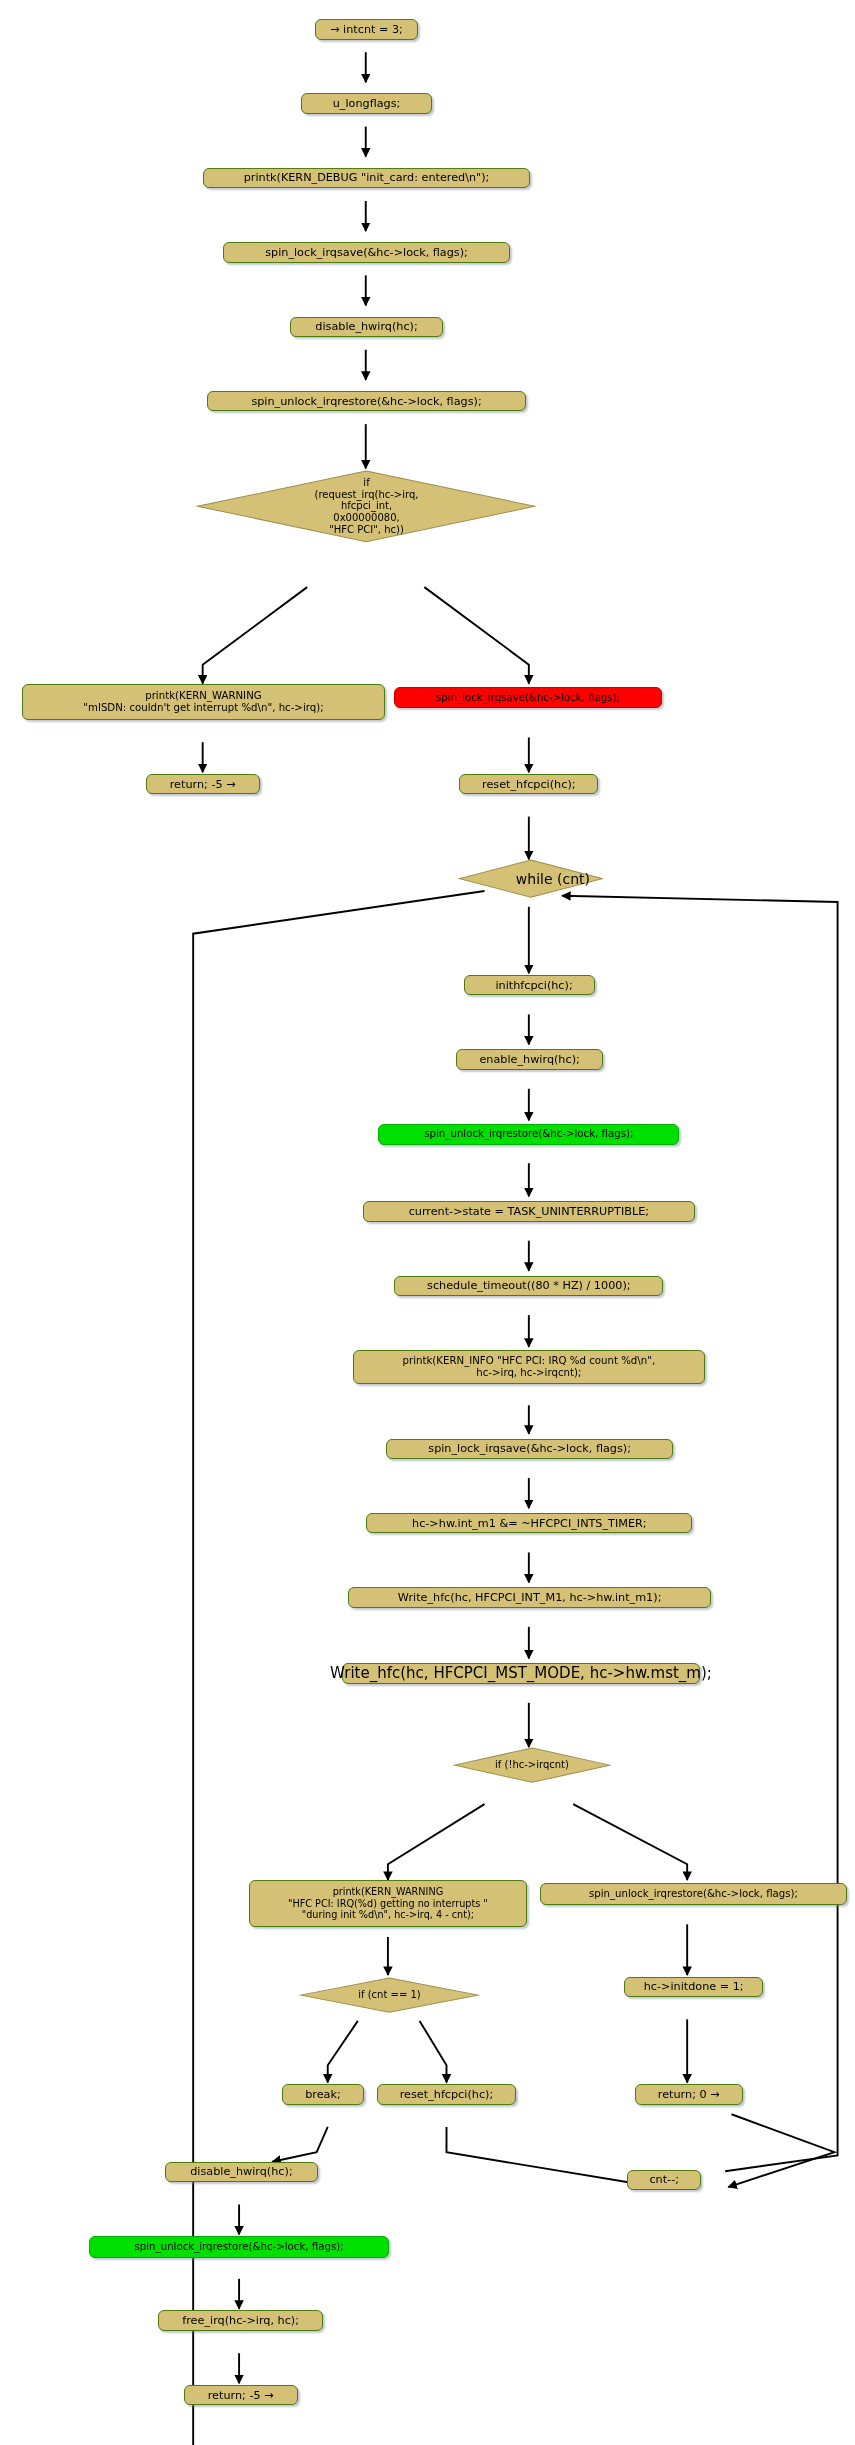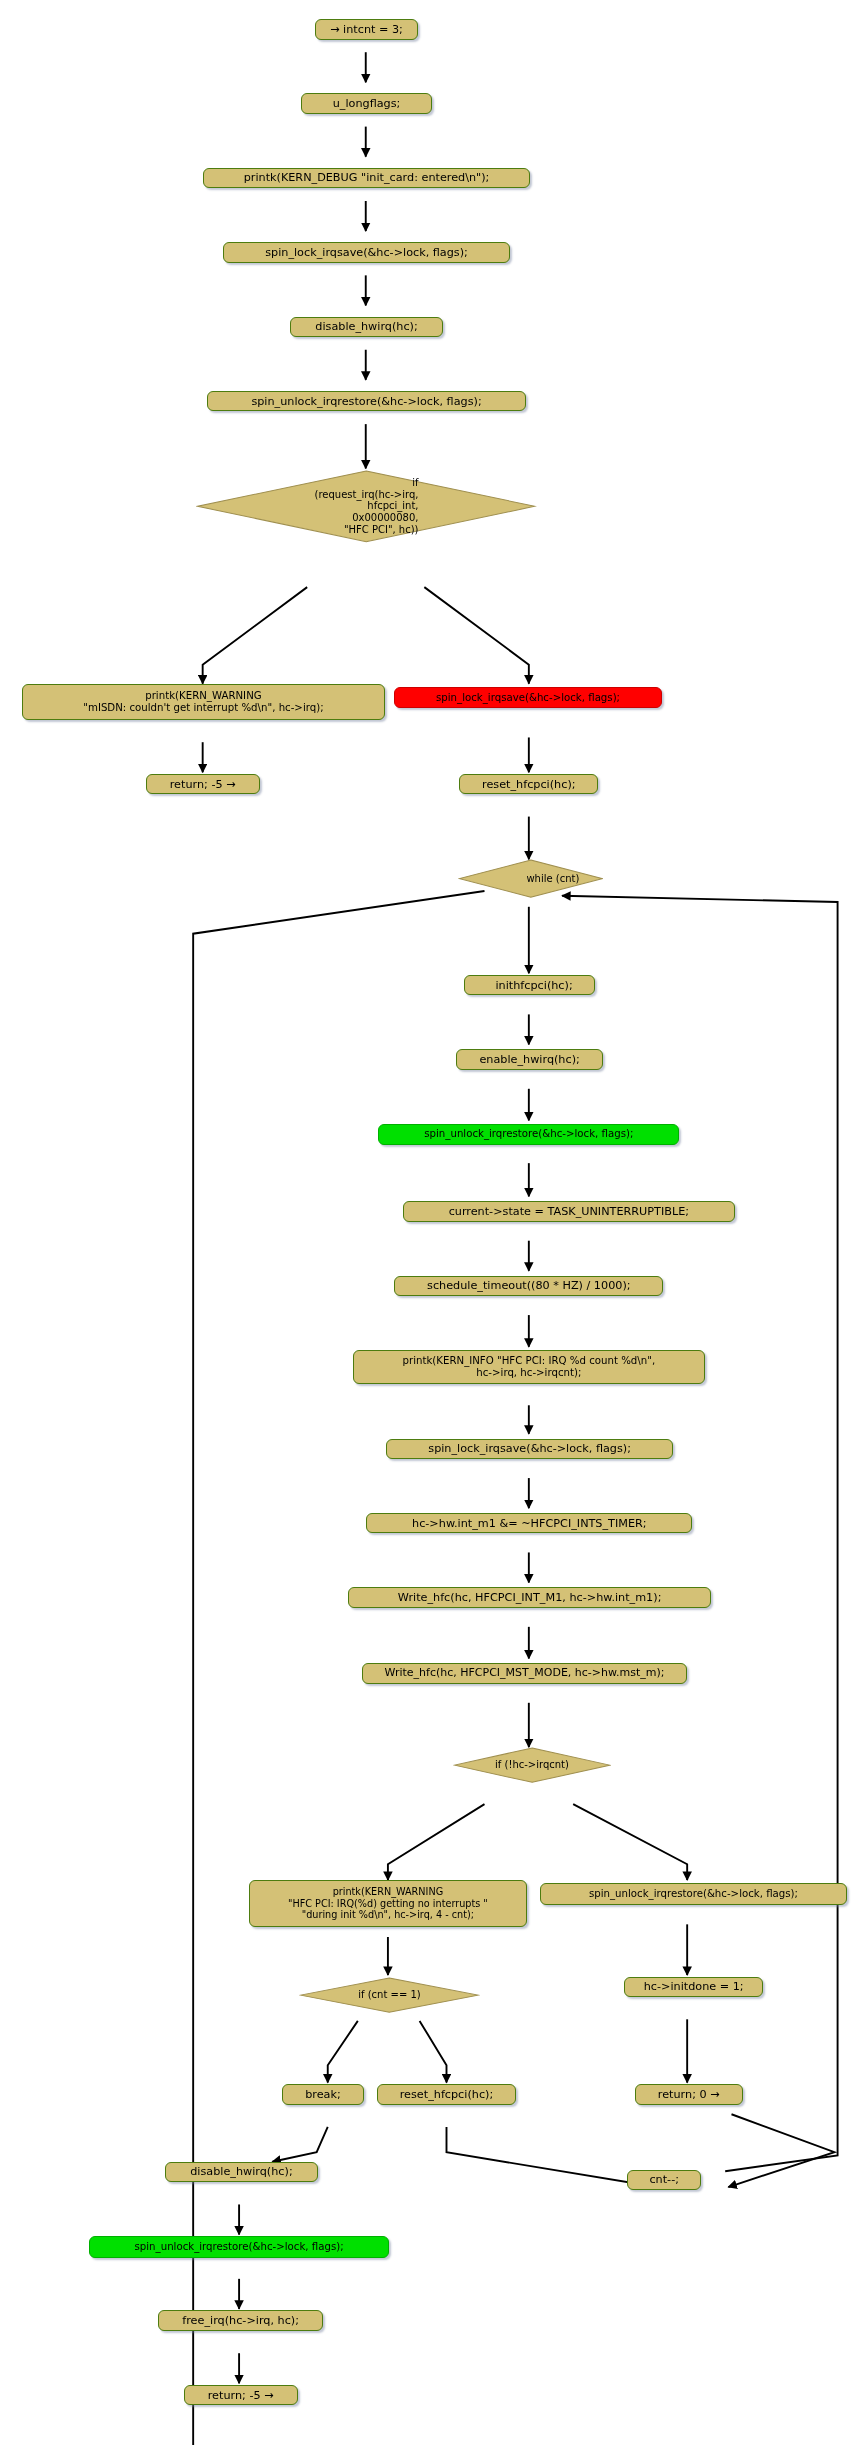--- a/index.html
+++ b/index.html
@@ -62,21 +62,21 @@
     left: 0;
     top: 0;
     width: 100%;
     height: 100%;
     z-index: -1;
   }
   .diamond-label {
     position: relative;
     z-index: 1;
     white-space: pre;
-    text-align: right;
+    text-align: center;
   }
 </style>
 </head>
 <body>
 
 <div id="canvas">
 
   <svg class="edges" viewBox="0 0 540 1545" preserveAspectRatio="none">
     <defs>
       <marker id="arrow" viewBox="0 0 10 10" refX="9" refY="5" markerWidth="5" markerHeight="5" orient="auto-start-reverse">
@@ -176,43 +176,43 @@
   <div class="node box red" style="left: 394.25px; top: 686.816px; width: 267.583px; height: 21.5856px; font-size: 10.2px;">spin_lock_irqsave(&amp;hc-&gt;lock, flags);</div>
 
   <div class="node box" style="left: 145.667px; top: 773.854px; width: 114px; height: 20.6045px; font-size: 11.22px;">return; -5 →</div>
 
   <div class="node box" style="left: 459.167px; top: 773.854px; width: 139.333px; height: 20.6045px; font-size: 11.22px;">reset_hfcpci(hc);</div>
 
   <div class="node diamond" style="left: 457.583px; top: 859.311px; width: 145.667px; height: 39.2466px; font-size: 11.22px;">
     <svg class="diamond-shape" viewBox="0 0 92 40" preserveAspectRatio="none">
       <polygon points="46,1 91,20 46,39 1,20" fill="#d4c176" stroke="#9f8f4f" stroke-width="1"></polygon>
     </svg>
-    <span class="diamond-label" style="font-size:10px;margin-left:45px;">while (cnt)</span>
+    <span class="diamond-label" style="font-size:14px;margin-left:45px;">while (cnt)</span>
   </div>
 
   <div class="node box" style="left: 463.917px; top: 974.835px; width: 131.417px; height: 20.6045px; font-size: 11.22px; padding-left: 16px;">inithfcpci(hc);</div>
 
   <div class="node box" style="left: 456px; top: 1049.21px; width: 147.25px; height: 20.6045px; font-size: 11.22px;">enable_hwirq(hc);</div>
 
   <div class="node box green" style="left: 378.417px; top: 1123.59px; width: 300.833px; height: 21.5856px; font-size: 10.2px;">spin_unlock_irqrestore(&amp;hc-&gt;lock, flags);</div>
 
-  <div class="node box" style="left: 362.583px; top: 1201.14px; width: 332.5px; height: 20.6045px; font-size: 11.22px; margin-left: 40px;">current-&gt;state = TASK_UNINTERRUPTIBLE;</div>
+  <div class="node box" style="left: 362.583px; top: 1201.14px; width: 332.5px; height: 20.6045px; font-size: 11.22px;">current-&gt;state = TASK_UNINTERRUPTIBLE;</div>
 
   <div class="node box" style="left: 394.25px; top: 1275.51px; width: 269.167px; height: 20.6045px; font-size: 11.22px;">schedule_timeout((80 * HZ) / 1000);</div>
 
   <div class="node box" style="left: 353.083px; top: 1349.89px; width: 351.5px; height: 34.3408px; font-size: 10.2px;">printk(KERN_INFO "HFC PCI: IRQ %d count %d\n",
 hc-&gt;irq, hc-&gt;irqcnt);</div>
 
   <div class="node box" style="left: 386.333px; top: 1438.51px; width: 286.583px; height: 20.6045px; font-size: 11.22px;">spin_lock_irqsave(&amp;hc-&gt;lock, flags);</div>
 
   <div class="node box" style="left: 365.75px; top: 1512.89px; width: 326.167px; height: 20.6045px; font-size: 11.22px; padding-left: 8px;">hc-&gt;hw.int_m1 &amp;= ~HFCPCI_INTS_TIMER;</div>
 
   <div class="node box" style="left: 348.333px; top: 1587.27px; width: 362.583px; height: 20.6045px; font-size: 11.22px;">Write_hfc(hc, HFCPCI_INT_M1, hc-&gt;hw.int_m1);</div>
 
-  <div class="node box" style="left: 342px; top: 1663.23px; width: 325px; height: 20.6045px; font-size: 11px; margin-left: 20px;">Write_hfc(hc, HFCPCI_MST_MODE, hc-&gt;hw.mst_m);</div>
+  <div class="node box" style="left: 342px; top: 1663.23px; width: 358px; height: 20.6045px; font-size: 15px;">Write_hfc(hc, HFCPCI_MST_MODE, hc-&gt;hw.mst_m);</div>
 
   <div class="node box diamond" style="left: 452.833px; top: 1747.11px; width: 158.333px; height: 36.3031px; background: transparent; border: none; box-shadow: none; font-size: 11.22px;">
     <svg class="diamond-shape" viewBox="0 0 100 37" preserveAspectRatio="none">
       <polygon points="50,1 99,18.5 50,36 1,18.5" fill="#d4c176" stroke="#9f8f4f" stroke-width="1"></polygon>
     </svg>
     <span class="diamond-label" style="font-size:10px;">if (!hc-&gt;irqcnt)</span>
   </div>
 
   <div class="node box" style="left: 248.583px; top: 1880.04px; width: 278.667px; height: 47.0959px; font-size: 9.69px;">printk(KERN_WARNING
 "HFC PCI: IRQ(%d) getting no interrupts "

